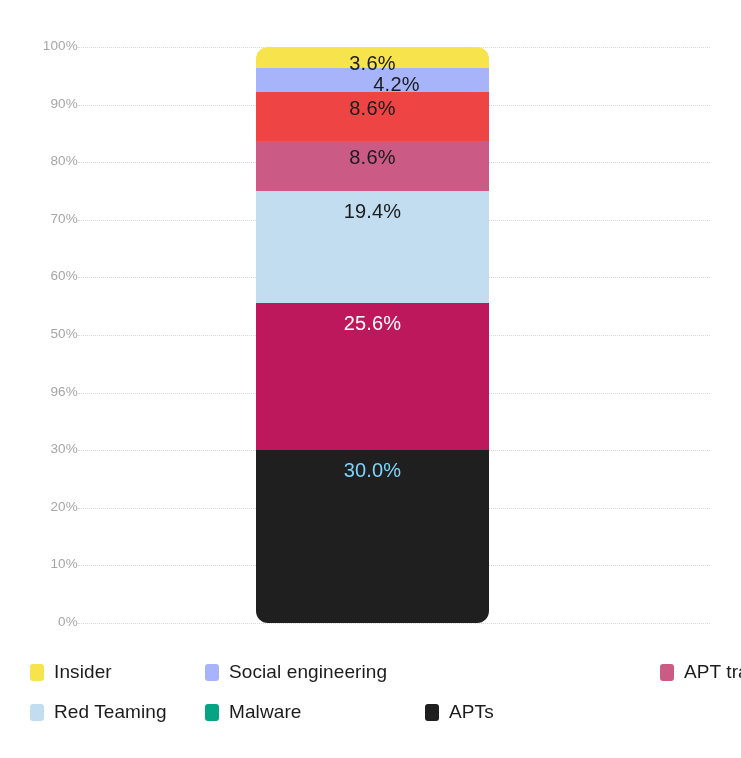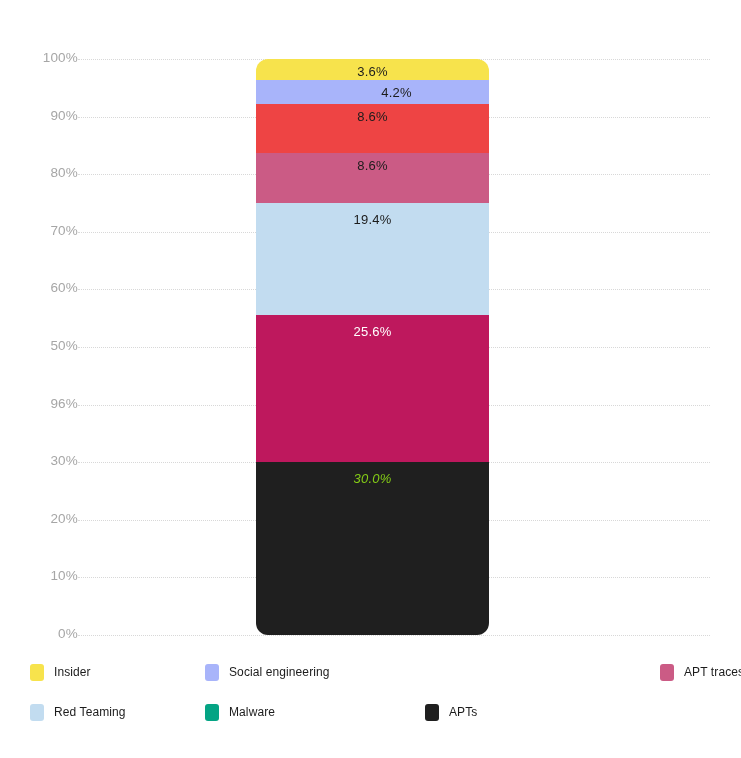--- a/index.html
+++ b/index.html
@@ -18,21 +18,21 @@
   #chart-root {
     position: relative;
     width: 741px;
     height: 758px;
   }
 
   
   .plot-area {
     position: absolute;
     left: 0;
-    top: 12px;
+    top: 0;
     width: 741px;
     height: 645px;
   }
 
   
   .tick-row {
     position: absolute;
     left: 0;
     width: 741px;
     height: 0;
@@ -67,21 +67,21 @@
   .segment {
     position: absolute;
     left: 0;
     width: 233px;
     box-sizing: border-box;
     display: flex;
     justify-content: center;
     align-items: flex-start;
   }
   .segment-label {
-    font-size: 13px;
+    font-size: 20px;
     line-height: 1;
     letter-spacing: 0.2px;
     padding-top: 6px;
     white-space: nowrap;
   }
   .segment.tall .segment-label {
     padding-top: 10px;
   }
 
   
@@ -99,21 +99,21 @@
     height: 22px;
   }
   .legend-swatch {
     width: 14px;
     height: 17px;
     border-radius: 3px;
     flex: 0 0 auto;
   }
   .legend-text {
     margin-left: 10px;
-    font-size: 12px;
+    font-size: 19px;
     letter-spacing: 0.1px;
     color: #1c1c1c;
     white-space: nowrap;
   }
 </style>
 </head>
 <body>
 
 <div id="chart-root">
 
@@ -159,21 +159,21 @@
           <div class="tick-label">10%</div>
           <div class="gridline" style="border-top-color: rgb(216, 216, 216);"></div>
         </div>
         <div class="tick-row" style="top: 623px;">
           <div class="tick-label">0%</div>
           <div class="gridline" style="border-top-color: rgb(216, 216, 216);"></div>
         </div>
       </div>
     <div class="bar" id="stacked-bar" style="top: 47px; height: 576px;">
         <div class="segment tall" title="APTs" style="top: 403.2px; height: 172.8px; background: rgb(31, 31, 31);">
-          <span class="segment-label" style="color: #84cc16; font-style: italic;">30.0%</span>
+          <span class="segment-label" style="color: #7dd3fc;">30.0%</span>
         </div>
         <div class="segment tall" title="Malware" style="top: 255.744px; height: 147.456px; background: #be185d;">
           <span class="segment-label" style="color: rgb(255, 255, 255);">25.6%</span>
         </div>
         <div class="segment tall" title="Red Teaming" style="top: 144px; height: 111.744px; background: rgb(194, 220, 240);">
           <span class="segment-label" style="color: rgb(28, 28, 28);">19.4%</span>
         </div>
         <div class="segment" title="APT traces" style="top: 94.464px; height: 49.536px; background: rgb(203, 91, 133);">
           <span class="segment-label" style="color: rgb(28, 28, 28);">8.6%</span>
         </div>

